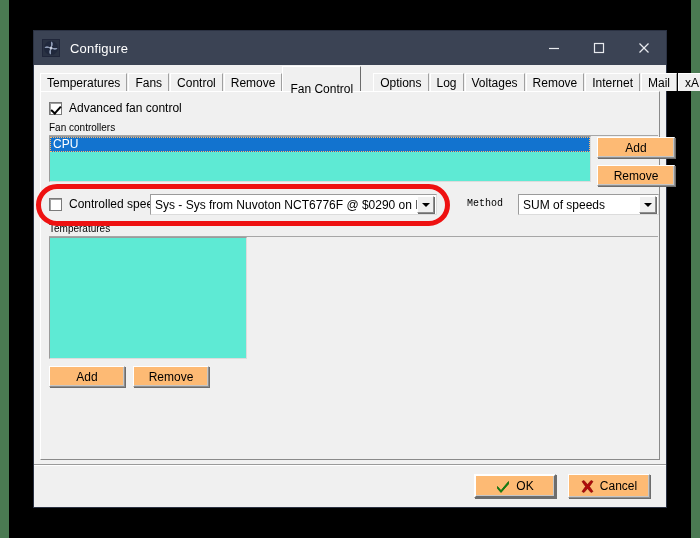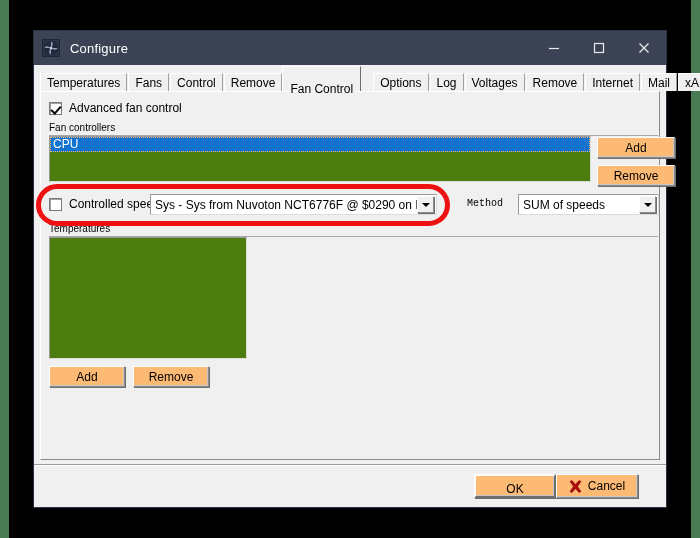--- a/index.html
+++ b/index.html
@@ -165,21 +165,21 @@
     transform: rotate(42deg);
   }
   .chkrow .lbl { margin-left: 7px; }
   .gframe {
     position: absolute;
     border-left: 1px solid #a6a6a6;
     border-top: 1px solid #a6a6a6;
   }
 
   .listbox {
-    background: #4d7c0f;
+    background: #5eead4;
     border: 1px solid #9b9b9b;
     border-right-color: #dcdcdc;
     border-bottom-color: #dcdcdc;
     box-sizing: border-box;
     position: absolute;
     overflow: hidden;
   }
   .lbitem {
     height: 15px;
     line-height: 15px;
@@ -273,22 +273,22 @@
     position: absolute;
     top: 9px;
     height: 24px;
     width: 82px;
     display: flex;
     align-items: center;
     justify-content: center;
     gap: 6px;
     font-size: 12px;
   }
-  .okbtn { right: 110px; border-width: 2px; border-style: solid; border-color: #ffffff #6d6d6d #6d6d6d #ffffff; flex-direction: column; }
-  .cancelbtn { right: 28px; }
+  .okbtn { right: 110px; border-width: 2px; border-style: solid; border-color: #ffffff #6d6d6d #6d6d6d #ffffff; }
+  .cancelbtn { right: 16px; }
 
   
   .annot {
     position: absolute;
     left: 36px;
     top: 184px;
     width: 414px;
     height: 42px;
     border: 5px solid #ee1111;
     border-radius: 22px;

